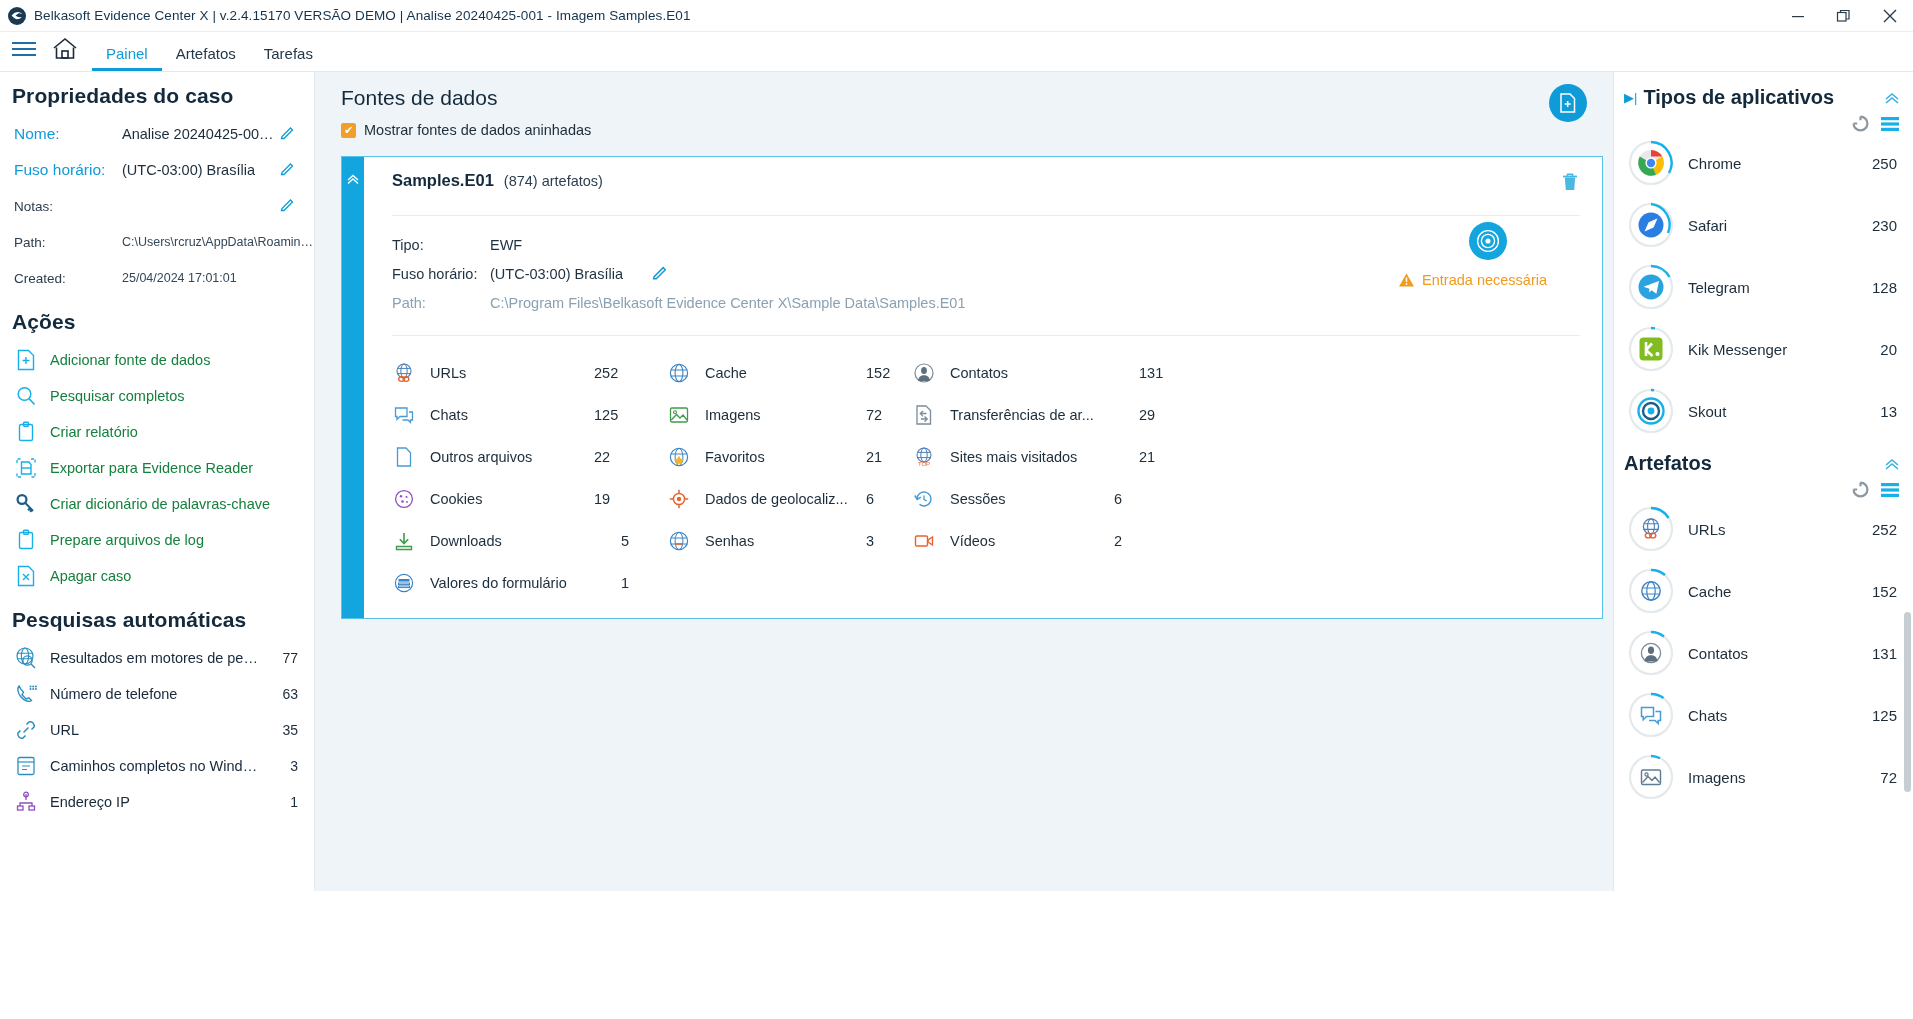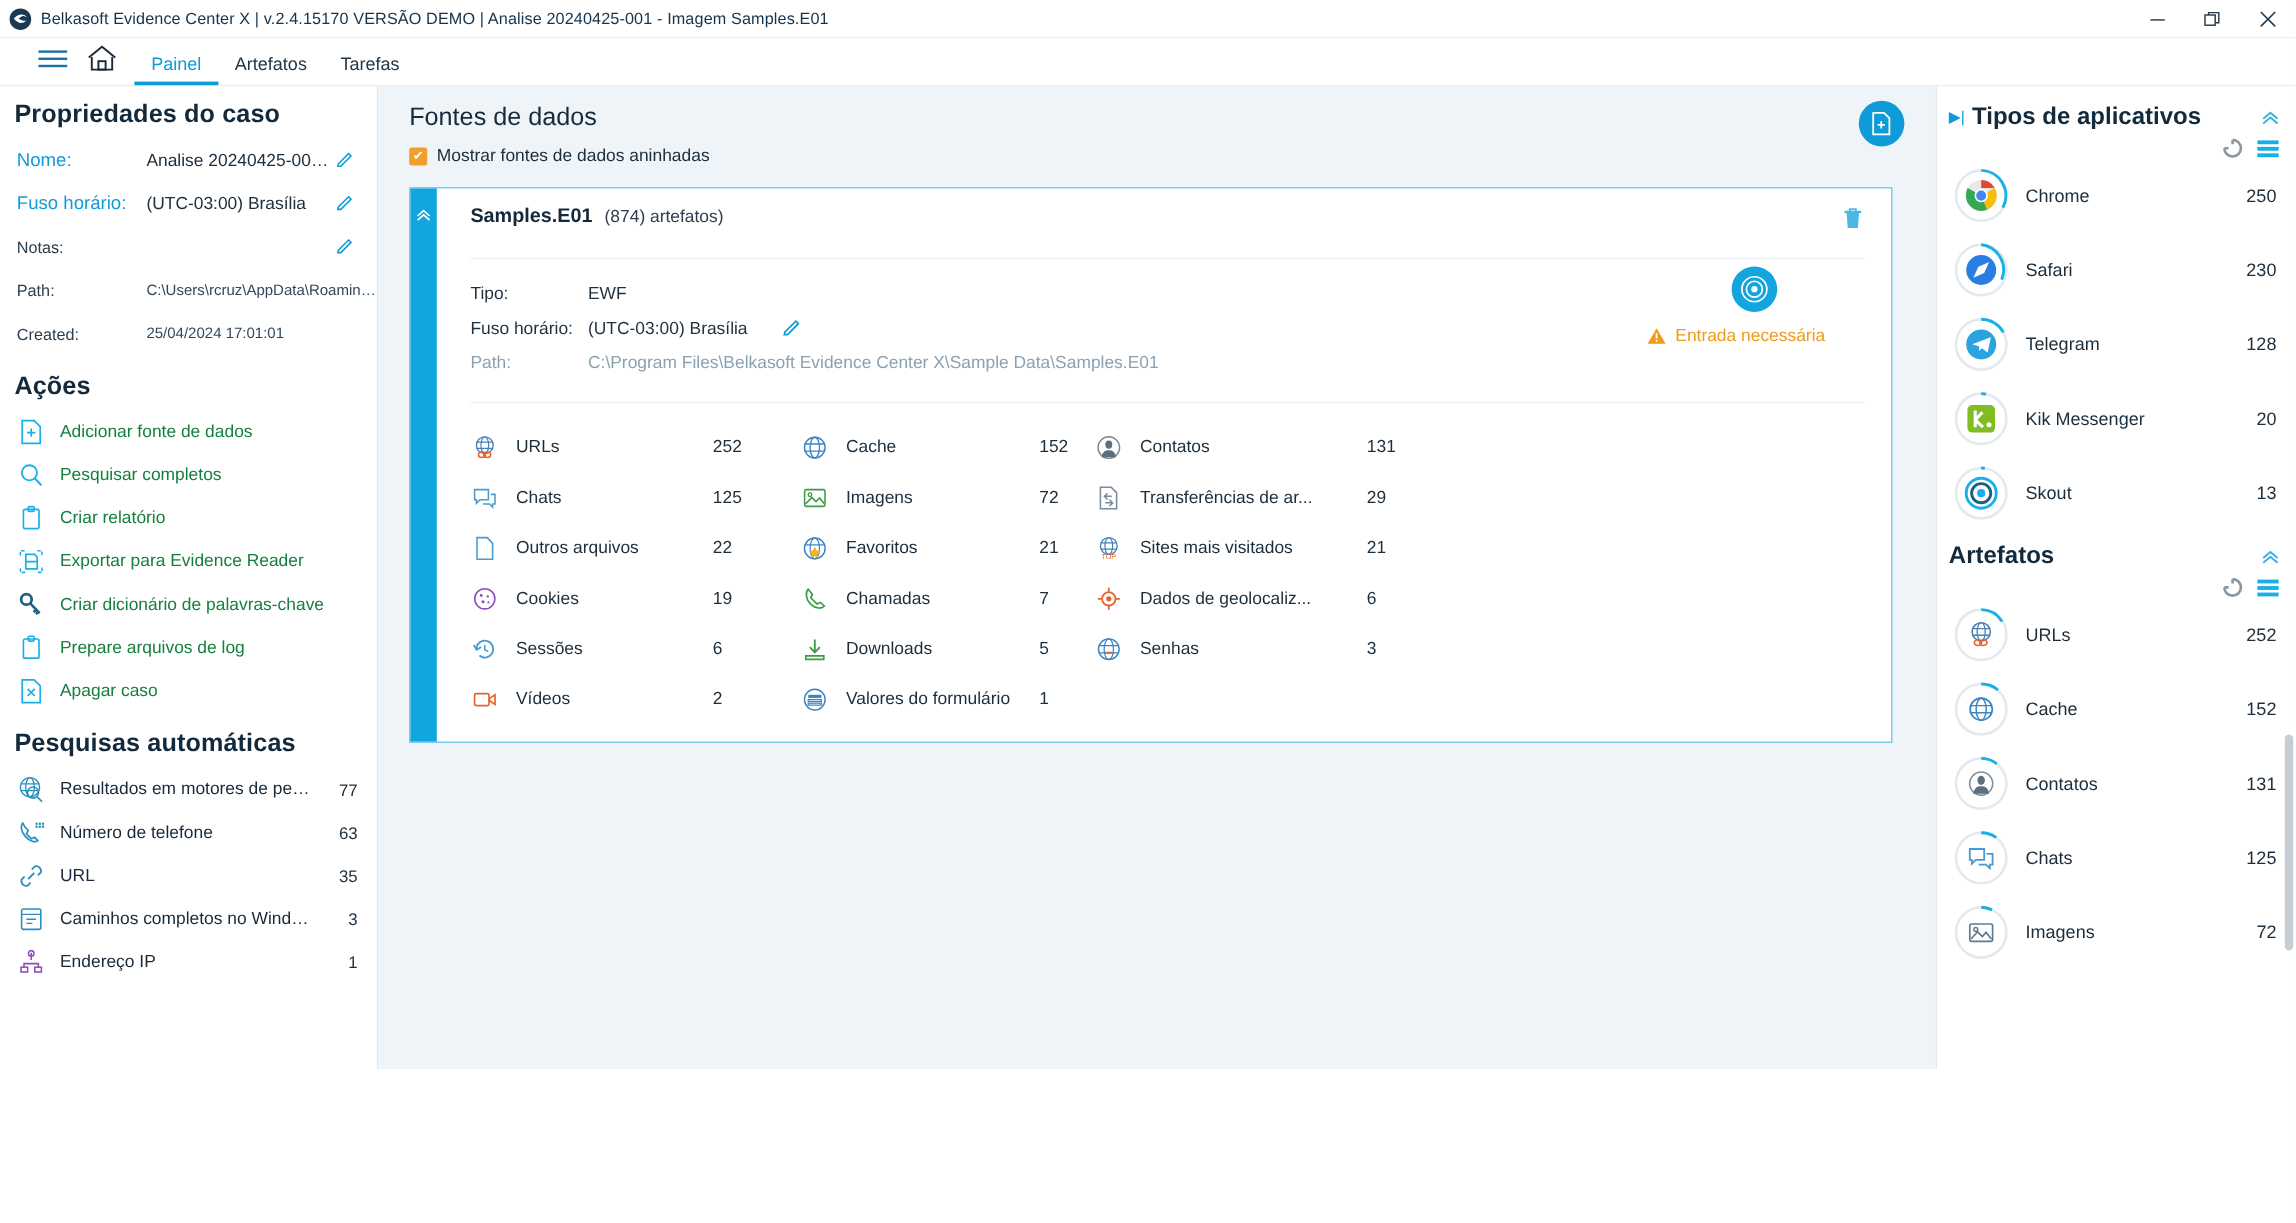--- a/index.html
+++ b/index.html
@@ -20,21 +20,21 @@
   .tb-logo { width: 34px; display:flex; align-items:center; justify-content:center; }
   .tb-logo svg { display:block; }
   .tb-title { font-size: 13.5px; color: #14334d; letter-spacing: .1px; white-space: nowrap; }
   .tb-spacer { flex: 1 1 auto; }
   .tb-btns { display: flex; height: 32px; }
   .tb-btn { width: 46px; height: 32px; display:flex; align-items:center; justify-content:center; color:#2a3b4c; }
 
   
   .menubar {
     height: 40px; flex: 0 0 40px; display: flex; align-items: flex-end;
-    background: #ffffff; border-bottom: 1px solid #e3e9ee; padding-left: 24px;
+    background: #ffffff; border-bottom: 1px solid #e3e9ee; padding-left: 4px;
   }
   .hamburger { width: 40px; height: 40px; display:flex; flex-direction:column; align-items:center; justify-content:center; gap:4px; padding-bottom:4px; }
   .hamburger i { display:block; width:24px; height:2px; background:#1d6fa5; }
   .home-btn { width: 42px; height: 40px; display:flex; align-items:center; justify-content:center; padding-bottom:4px; }
   .tabs { display:flex; align-items:flex-end; height: 40px; margin-left: 6px; }
   .tab {
     padding: 0 14px 7px 14px; font-size: 15px; color: #243746; line-height: 1;
     border-bottom: 3px solid transparent; height: 100%; display:flex; align-items:flex-end;
   }
   .tab.active { color: #0f9bd7; border-bottom-color: #0f9bd7; }
@@ -73,21 +73,21 @@
     width: 15px; height:15px; background:#f0a02a; border-radius: 2px;
     display:flex; align-items:center; justify-content:center; color:#fff; font-size:11px; line-height:1;
   }
   .chk-label { font-size: 14.5px; color:#1c2d3b; }
   .add-src {
     position:absolute; right: 26px; top: 12px; width: 38px; height: 38px; border-radius: 50%;
     background:#0f9bd7; display:flex; align-items:center; justify-content:center; color:#fff;
   }
 
   .ds-card {
-    margin: 18px 36px 0 26px; background:#fff; border: 1px solid #59c2e8;
+    margin: 18px 10px 0 26px; background:#fff; border: 1px solid #59c2e8;
     display:flex; min-height: 0; position: relative;
   }
   .ds-bar { width: 22px; flex:0 0 22px; background:#12a5de; display:flex; justify-content:center; padding-top: 14px; }
   .ds-body { flex: 1 1 auto; padding: 14px 0 14px 0; min-width:0; }
   .ds-title-row { display:flex; align-items:baseline; padding: 0 22px 0 28px; position:relative; height:30px; }
   .ds-name { font-size: 16.5px; font-weight: bold; color:#13293c; }
   .ds-count { font-size: 14.5px; color:#2c3e4f; margin-left: 10px; }
   .trash { position:absolute; right: 22px; top: 0; }
   .ds-sep { height:1px; background:#e6ecf0; margin: 14px 22px 0 28px; }
 
@@ -541,29 +541,20 @@
                     <circle cx="11" cy="11" r="8.4" fill="none" stroke="#8e4fbf" stroke-width="1.3"></circle>
                     <circle cx="8" cy="8.2" r="1.2" fill="#8e4fbf"></circle>
                     <circle cx="13.5" cy="9" r="1" fill="#8e4fbf"></circle>
                     <circle cx="9.5" cy="13.5" r="1.3" fill="#8e4fbf"></circle>
                     <circle cx="14" cy="14" r="0.9" fill="#8e4fbf"></circle>
                   </svg>
               </span>
               <span class="cell-lbl">Cookies</span>
               <span class="cell-num">19</span>
             </div>
-            <div class="cell">
-              <span class="cell-ico">
-                <svg width="22" height="22" viewBox="0 0 22 22">
-                    <path d="M5.5 3 C3 5.5 3.5 11.5 7.5 15.5 C11.5 19.5 17 19.5 19 17 L15.7 14 L12.8 15.3 L7.7 10.2 L9 7.3 Z" fill="none" stroke="#3e9c4a" stroke-width="1.4"></path>
-                  </svg>
-              </span>
-              <span class="cell-lbl">Chamadas</span>
-              <span class="cell-num">7</span>
-            </div>
             <div class="cell col2">
               <span class="cell-ico">
                 <svg width="22" height="22" viewBox="0 0 22 22">
                     <circle cx="11" cy="11" r="5.6" fill="none" stroke="#e8622b" stroke-width="1.5"></circle>
                     <circle cx="11" cy="11" r="2.2" fill="#e8622b"></circle>
                     <path d="M11 1.8 V5 M11 17 V20.2 M1.8 11 H5 M17 11 H20.2" stroke="#e8622b" stroke-width="1.5"></path>
                   </svg>
               </span>
               <span class="cell-lbl">Dados de geolocaliz...</span>
               <span class="cell-num">6</span>

